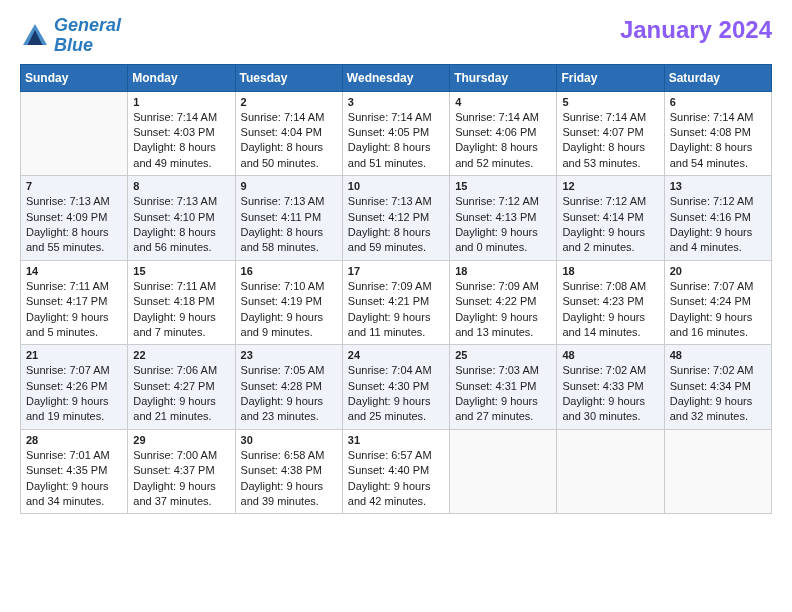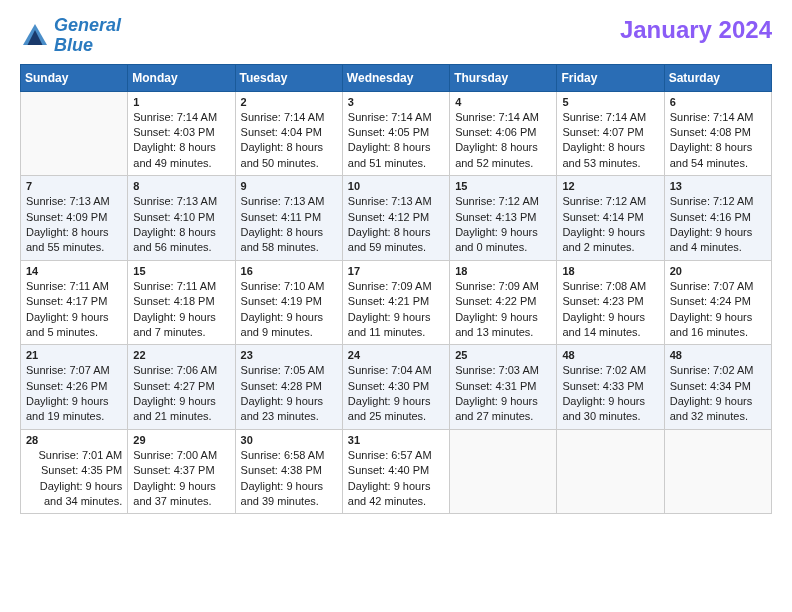--- a/index.html
+++ b/index.html
@@ -319,21 +319,21 @@
             <div class="day-number">48</div>
             <div class="day-info" style="white-space: pre-line;">Sunrise: 7:02 AM
 Sunset: 4:34 PM
 Daylight: 9 hours
 and 32 minutes.</div>
           </td>
         </tr>
         <tr>
           <td>
             <div class="day-number">28</div>
-            <div class="day-info" style="white-space: pre-line; text-align: right;">Sunrise: 7:01 AM
+            <div class="day-info" style="white-space: pre-line;">Sunrise: 7:01 AM
 Sunset: 4:35 PM
 Daylight: 9 hours
 and 34 minutes.</div>
           </td>
           <td>
             <div class="day-number">29</div>
             <div class="day-info" style="white-space: pre-line;">Sunrise: 7:00 AM
 Sunset: 4:37 PM
 Daylight: 9 hours
 and 37 minutes.</div>

